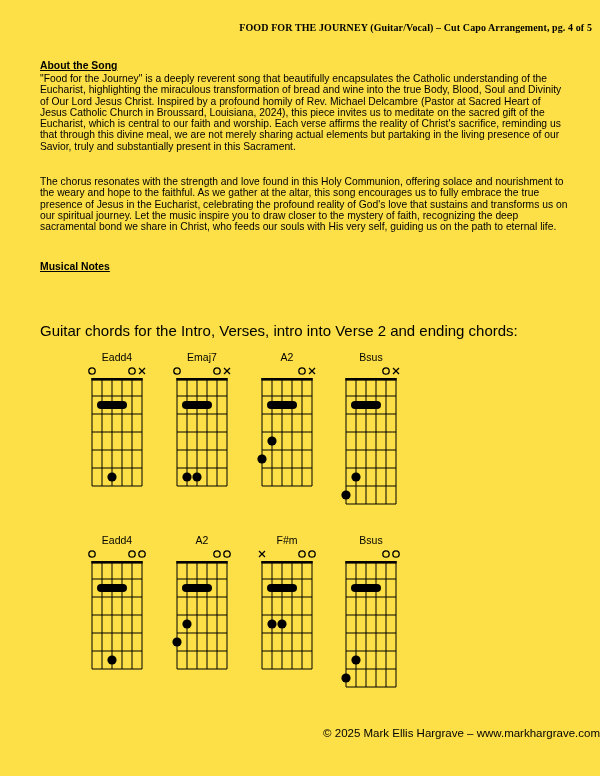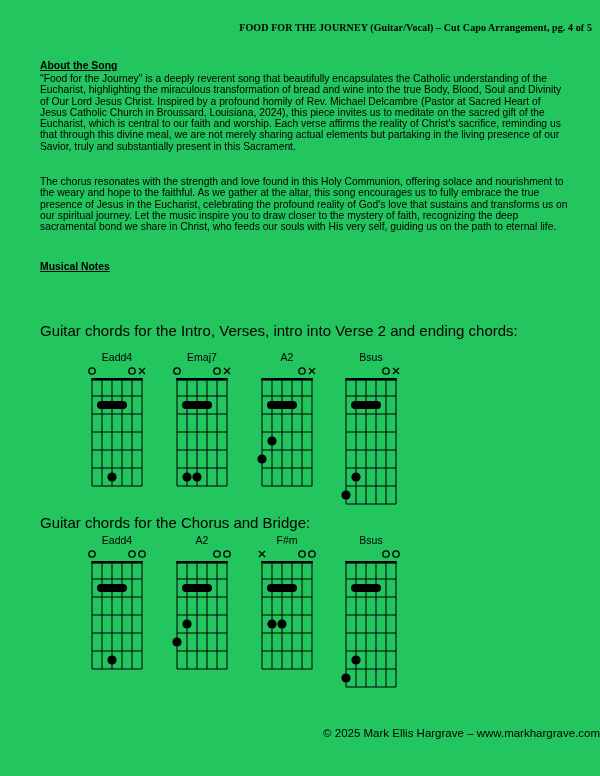--- a/index.html
+++ b/index.html
@@ -1,16 +1,16 @@
 <!DOCTYPE html>
 <html><head>
 <meta charset="utf-8">
 <style>
   html,body{margin:0;padding:0;background:#fff;}
-  .page{position:relative;width:600px;height:776px;background:#22c55e;color:#000;
+  .page{position:relative;width:600px;height:776px;background:#fde047;color:#000;
         font-family:"Liberation Sans",sans-serif;overflow:hidden;}
   .header{position:absolute;top:22px;right:8px;
         font-family:"Liberation Serif",serif;font-size:10px;font-weight:600;letter-spacing:.1px;}
   .sec-heading{position:absolute;left:40px;font-size:10.4px;font-weight:bold;
         text-decoration:underline;line-height:12px;}
   .textblock{position:absolute;left:40px;width:530px;font-size:10.3px;line-height:11.3px;
         white-space:pre-wrap;}
   .caption{position:absolute;left:40px;width:530px;font-size:15px;line-height:12px;}
   .chord-row{position:absolute;left:0;width:600px;height:180px;}
   .chord{position:absolute;top:0;width:66px;}
@@ -117,21 +117,20 @@
           <line x1="28" y1="14" x2="28" y2="140" stroke="#000" stroke-width="1"></line>
           <line x1="38" y1="14" x2="38" y2="140" stroke="#000" stroke-width="1"></line>
           <line x1="48" y1="14" x2="48" y2="140" stroke="#000" stroke-width="1"></line>
           <line x1="58" y1="14" x2="58" y2="140" stroke="#000" stroke-width="1"></line>
           <rect x="13" y="37" width="30" height="8" rx="4" fill="#000"></rect>
           <circle cx="18" cy="113" r="4.6" fill="#000"></circle>
           <circle cx="8" cy="131" r="4.6" fill="#000"></circle>
         </svg></div>
     </div>
 
-  <div class="caption" style="top:517px">Guitar chords for the Chorus and Bridge:</div>
 
   <div class="chord-row" style="top:534px">
       <div class="chord" style="left: 84px;"><div class="chord-title">Eadd4</div><svg width="66" height="124">
           <circle cx="8" cy="7" r="3.2" fill="none" stroke="#000" stroke-width="1.3"></circle>
           <circle cx="48" cy="7" r="3.2" fill="none" stroke="#000" stroke-width="1.3"></circle>
           <circle cx="58" cy="7" r="3.2" fill="none" stroke="#000" stroke-width="1.3"></circle>
           <rect x="7.4" y="14" width="51.2" height="2.6" fill="#000"></rect>
           <line x1="8" y1="32" x2="58" y2="32" stroke="#000" stroke-width="1"></line>
           <line x1="8" y1="50" x2="58" y2="50" stroke="#000" stroke-width="1"></line>
           <line x1="8" y1="68" x2="58" y2="68" stroke="#000" stroke-width="1"></line>

